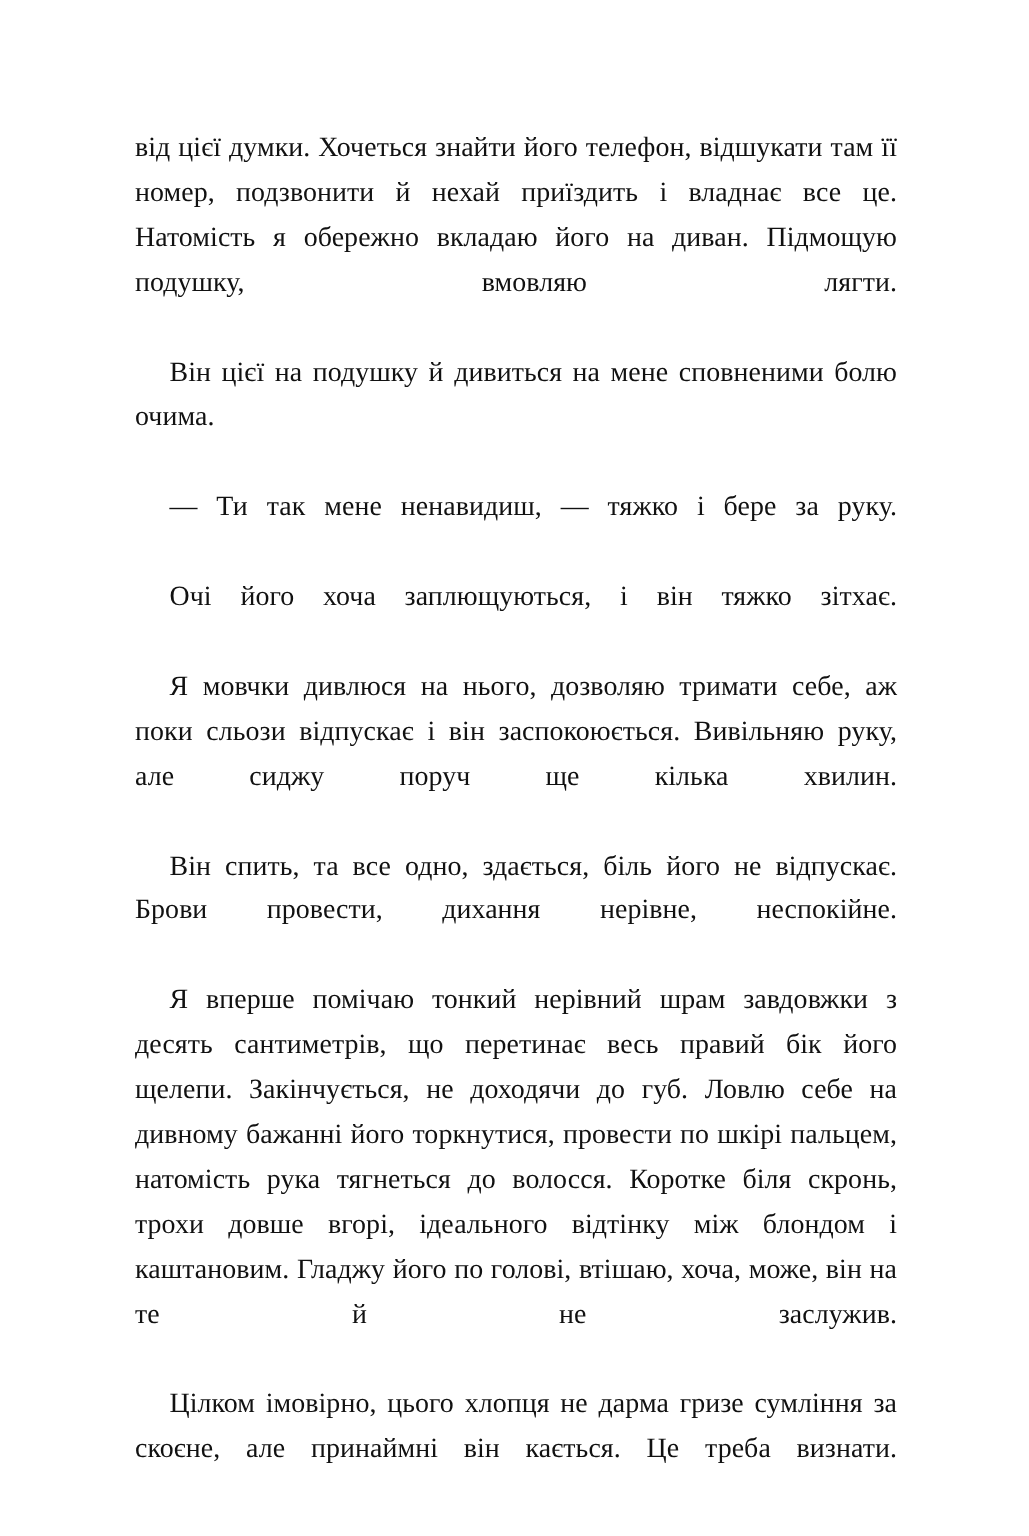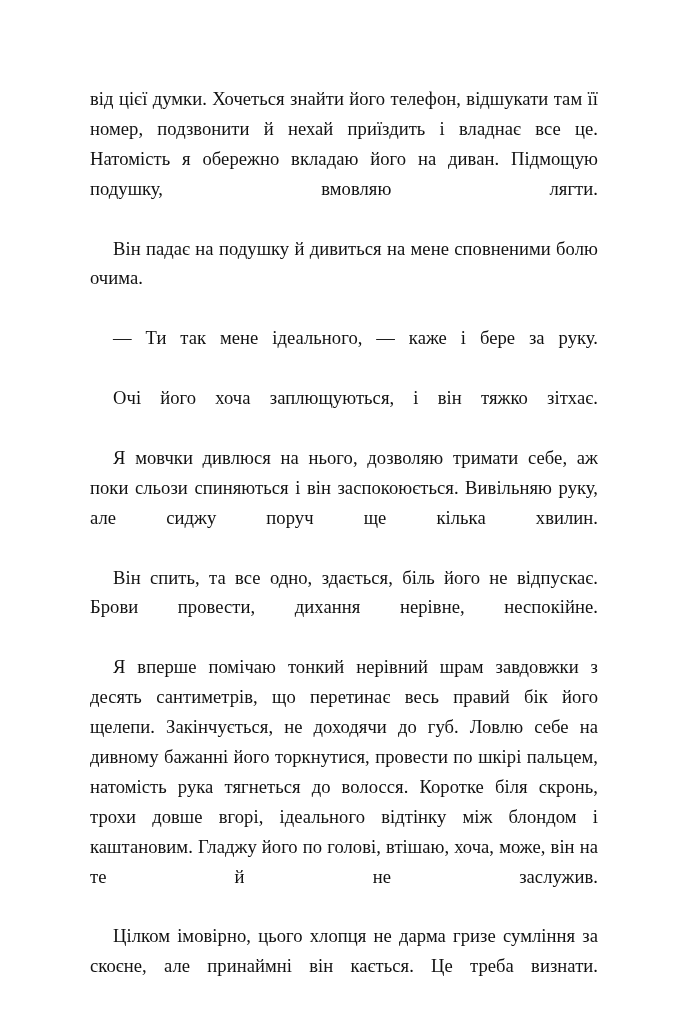--- a/index.html
+++ b/index.html
@@ -57,27 +57,27 @@
 </style>
 </head>
 <body>
 
 <div id="page" style="background: rgb(255, 255, 255); color: rgb(17, 17, 17);">
   <div id="text-column">
 
     <p class="para no-indent">від цієї думки. Хочеться знайти його телефон, відшукати там її номер, подзвонити й нехай приїздить і владнає все це. Натомість я обережно вкладаю його на диван. Підмощую подушку, вмовляю лягти.</p>
 
 
-    <p class="para">Він падає на подушку й дивиться на мене сповненими болю очима.</p>
+    <p class="para">Він цієї на подушку й дивиться на мене сповненими болю очима.</p>
 
-    <p class="para">— Ти так мене ідеального, — каже і бере за руку.</p>
+    <p class="para">— Ти так мене ненавидиш, — тяжко і бере за руку.</p>
 
     <p class="para">Очі його хоча заплющуються, і він тяжко зітхає.</p>
 
-    <p class="para">Я мовчки дивлюся на нього, дозволяю тримати себе, аж поки сльози спиняються і він заспокоюється. Вивільняю руку, але сиджу поруч ще кілька хвилин.</p>
+    <p class="para">Я мовчки дивлюся на нього, дозволяю тримати себе, аж поки сльози відпускає і він заспокоюється. Вивільняю руку, але сиджу поруч ще кілька хвилин.</p>
 
     <p class="para">Він спить, та все одно, здається, біль його не відпускає. Брови провести, дихання нерівне, неспокійне.</p>
 
     <p class="para">Я вперше помічаю тонкий нерівний шрам завдовжки з десять сантиметрів, що перетинає весь правий бік його щелепи. Закінчується, не доходячи до губ. Ловлю себе на дивному бажанні його торкнутися, провести по шкірі пальцем, натомість рука тягнеться до волосся. Коротке біля скронь, трохи довше вгорі, ідеального відтінку між блондом і каштановим. Гладжу його по голові, втішаю, хоча, може, він на те й не заслужив.</p>
 
     <p class="para">Цілком імовірно, цього хлопця не дарма гризе сумління за скоєне, але принаймні він кається. Це треба визнати.</p>
 
   </div>
 </div>
 

